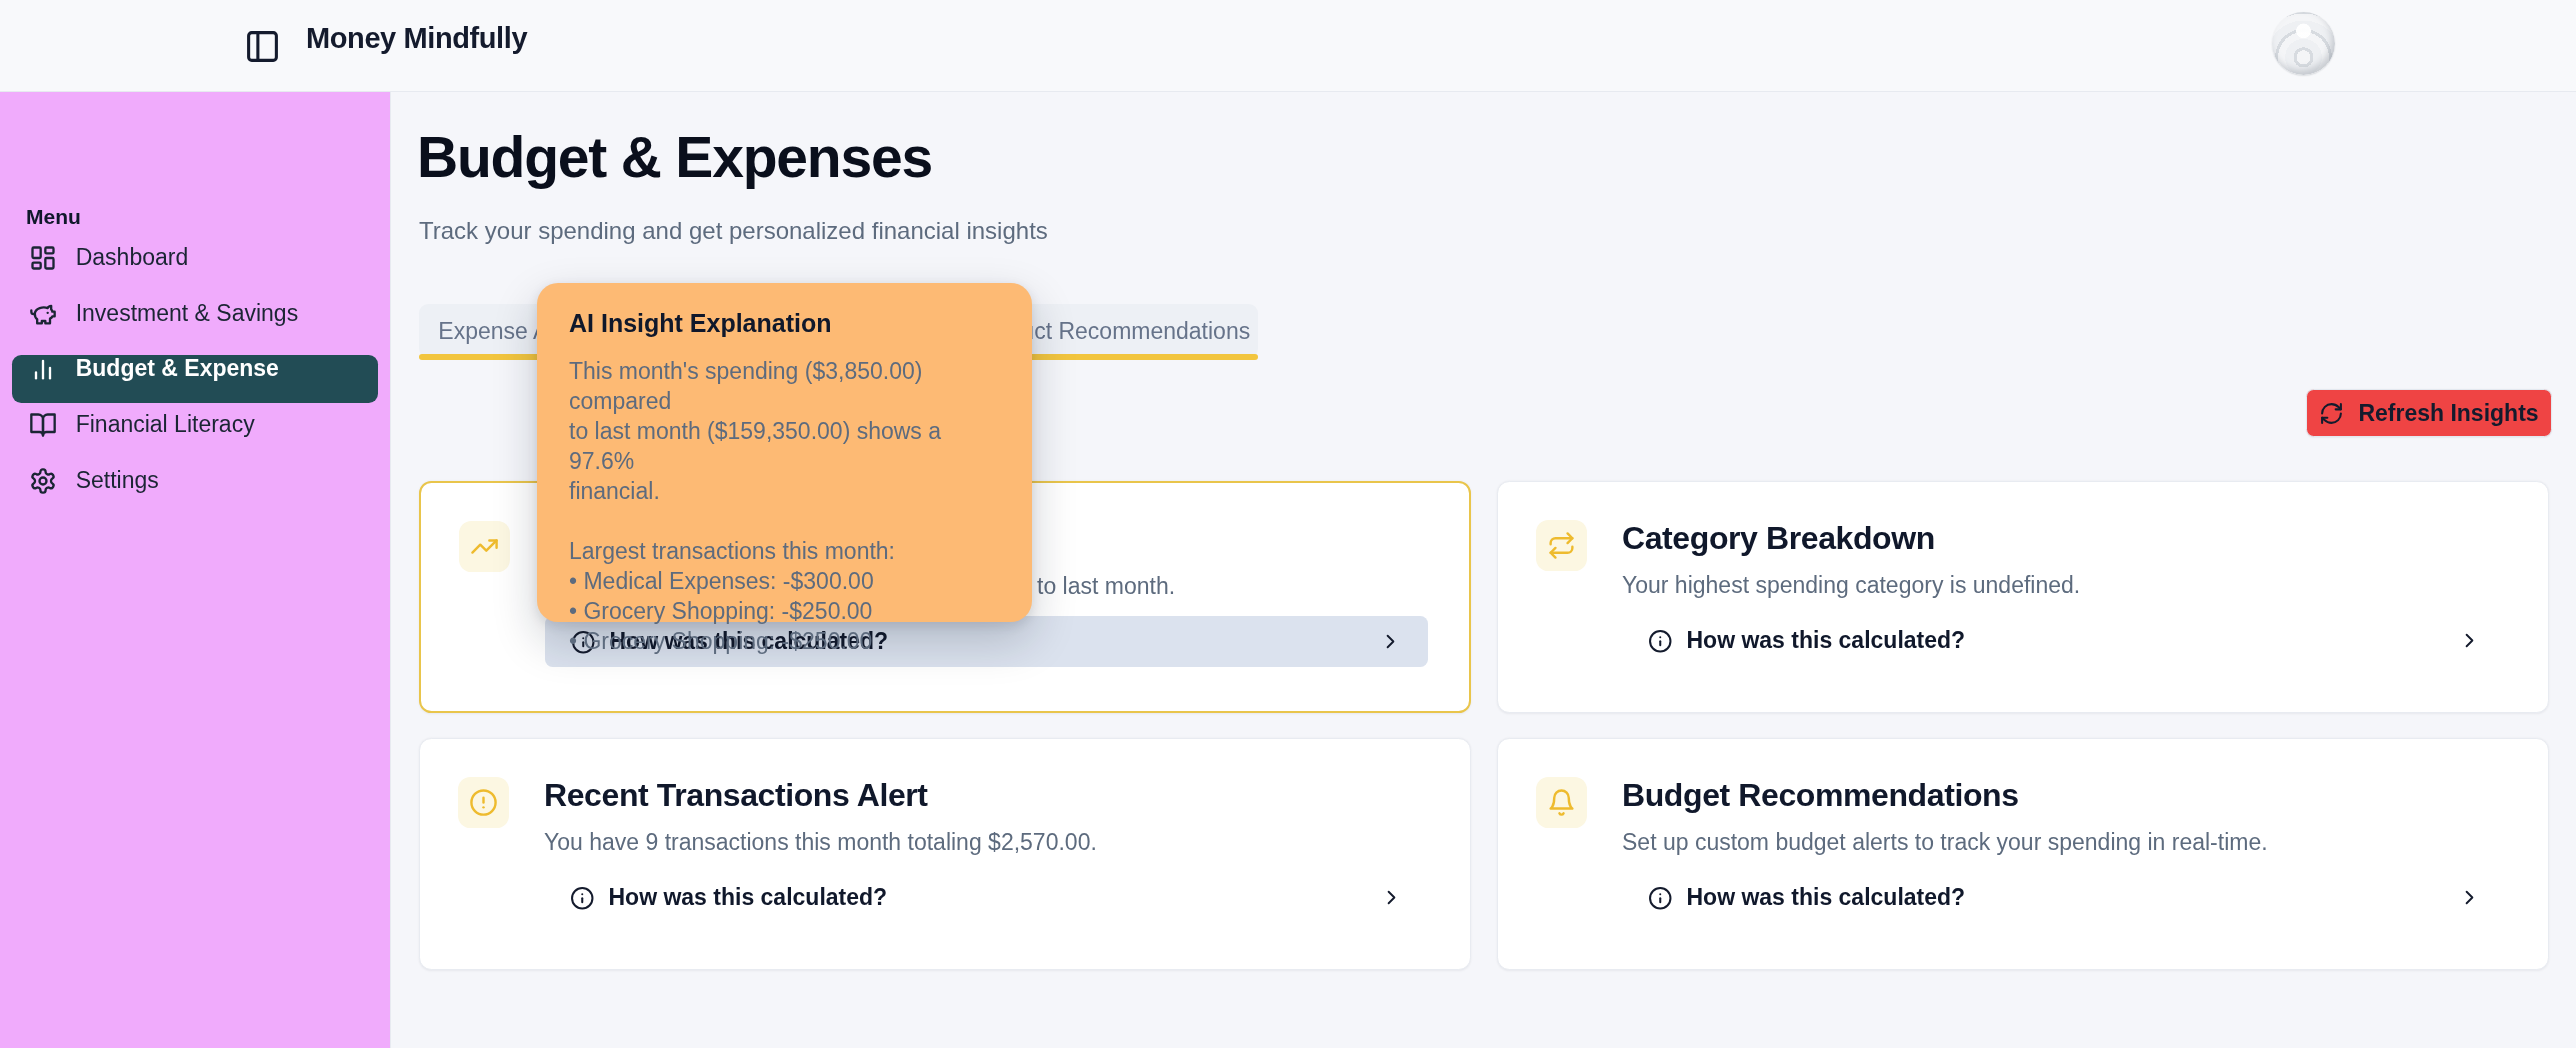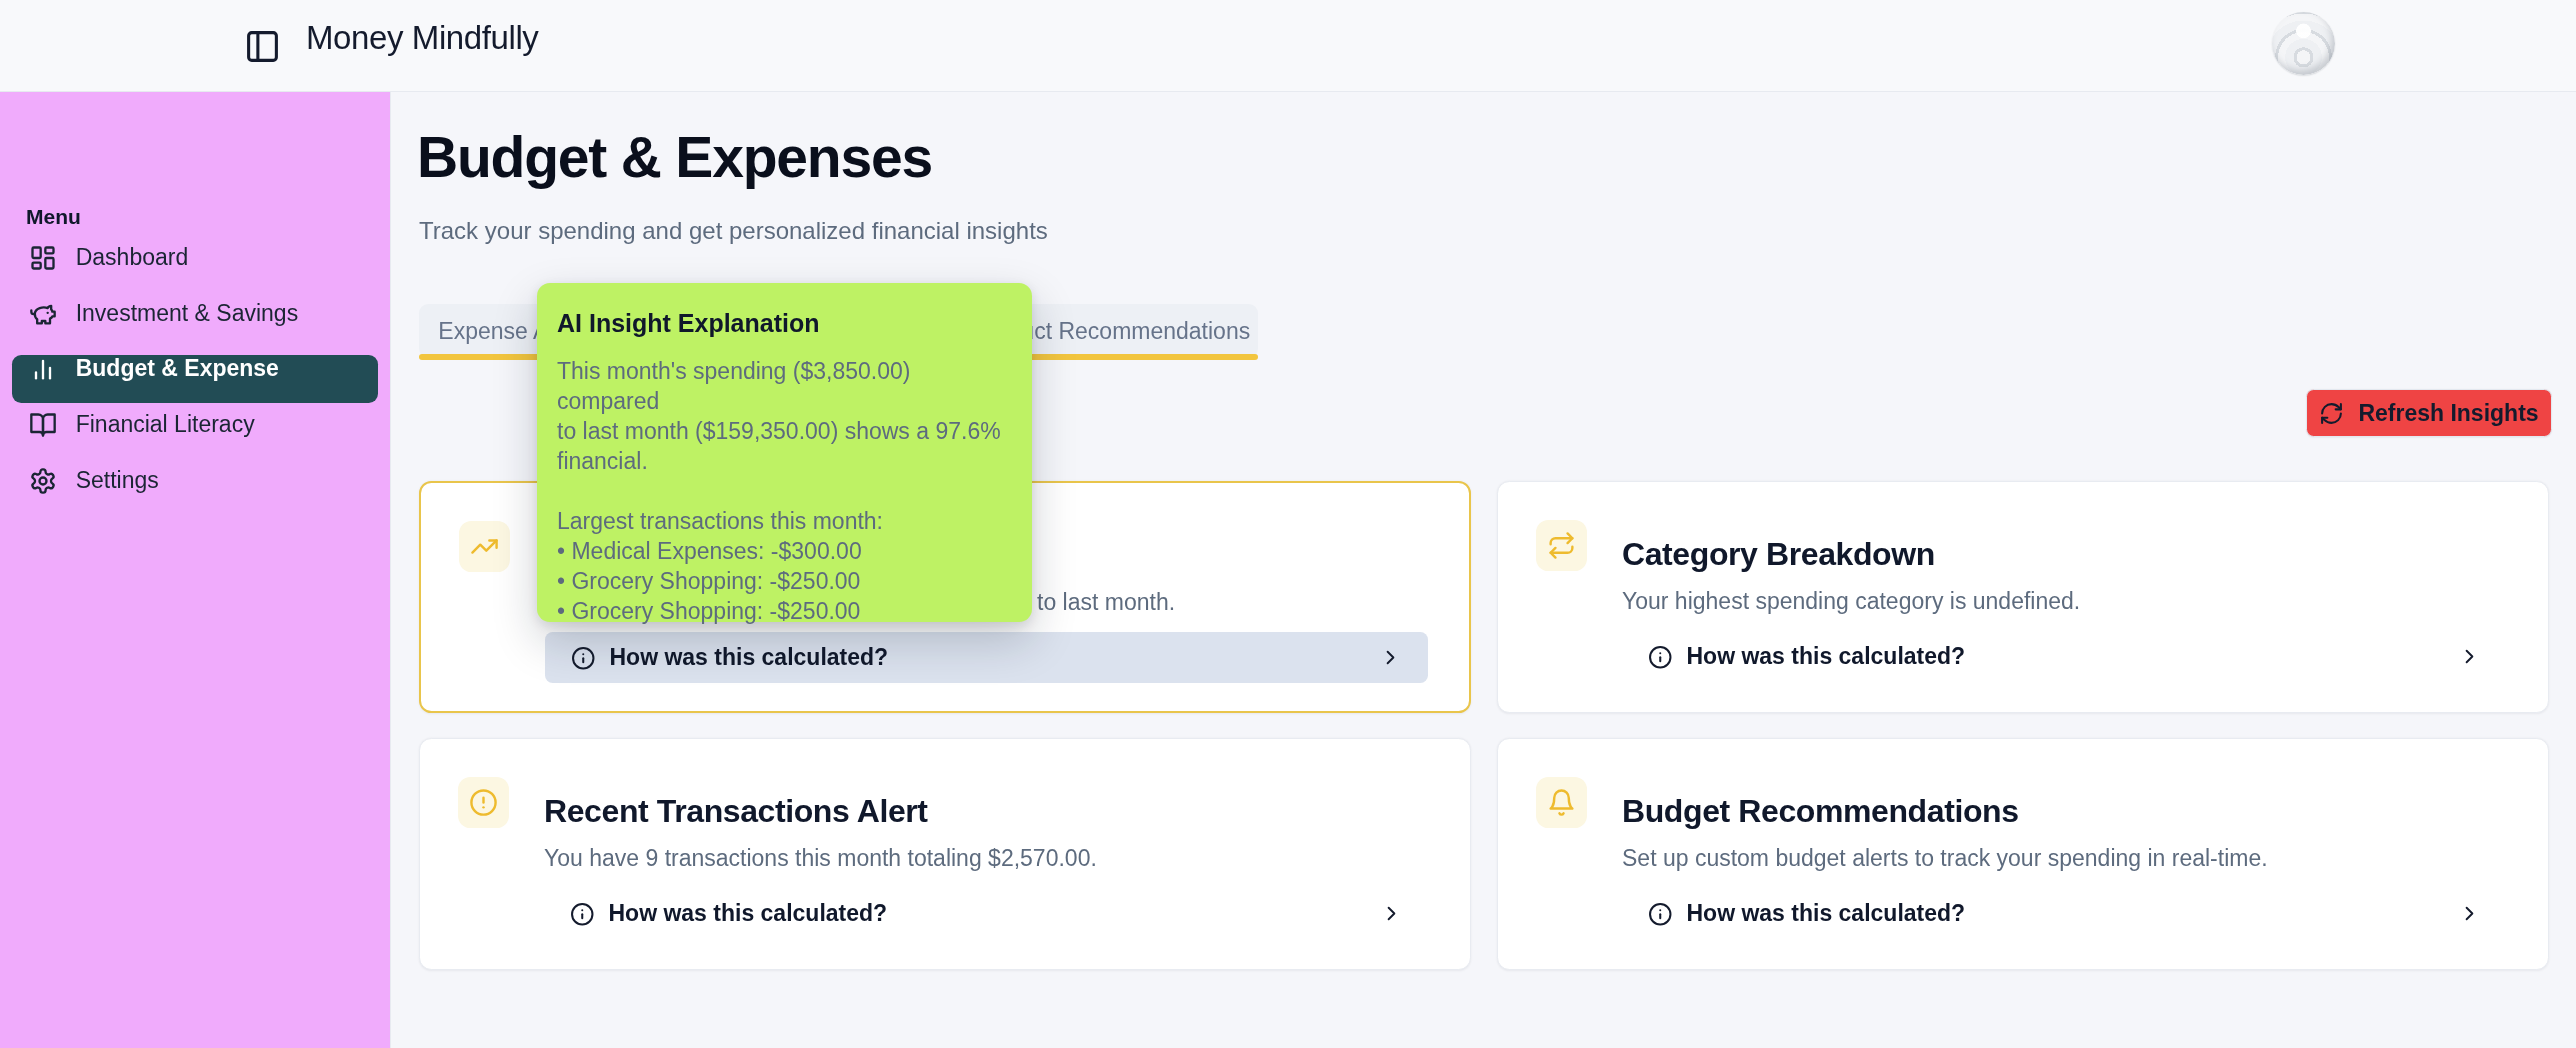--- a/index.html
+++ b/index.html
@@ -18,21 +18,21 @@
     background: #f8f9fb; border-bottom: 1.5px solid #e7eaf0;
   }
   .panel-toggle {
     position: absolute; left: 244px; top: 28px; width: 37px; height: 37px;
     display: flex; align-items: center; justify-content: center;
     color: #141b2d; cursor: pointer; border-radius: 6.1px;
   }
   .app-title {
     position: absolute; left: 306px; top: 0; height: 76px;
     display: flex; align-items: center;
-    font-size: 33px; font-weight: 400; letter-spacing: -0.4px; color: #141b2d;
+    font-size: 29px; font-weight: 700; letter-spacing: -0.4px; color: #141b2d;
   }
   .avatar {
     position: absolute; left: 2272px; top: 12.3px; width: 63px; height: 63px;
     border-radius: 50%;
     background:
       radial-gradient(circle at 50% 30%, rgba(255,255,255,0.96) 0 13%, rgba(255,255,255,0) 14%),
       radial-gradient(circle at 50% 28%, rgba(210,214,220,0.9) 0 1.5px, rgba(210,214,220,0) 2.3px),
       repeating-radial-gradient(circle at 50% 72%, #f4f5f7 0 7px, #d7dbe0 7px 10px, #eef0f3 10px 18.4px);
     box-shadow: inset -3.1px -4.6px 7.7px rgba(120,128,140,.35), 0 0.8px 1.5px rgba(16,24,40,.15);
     cursor: pointer;
@@ -104,39 +104,39 @@
     box-shadow: 0 0.8px 2.3px rgba(16,24,40,.06);
     padding: 38px;
   }
   .card.accent { border: 2.3px solid #e9c54b; }
   .card .icon-box {
     position: absolute; left: 38px; top: 38px; width: 51px; height: 51px;
     border-radius: 12.3px; background: #fcf7e2; color: #eebb2e;
     display: flex; align-items: center; justify-content: center;
   }
   .card .icon-box svg { width: 29px; height: 29px; }
-  .card .content { position: absolute; left: 124px; top: 52px; right: 41px; }
+  .card .content { position: absolute; left: 124px; top: 36px; right: 41px; }
   .card .c-title { font-size: 32px; font-weight: 700; letter-spacing: -0.4px;
                    color: #10182b; line-height: 40px; min-height: 40px; }
   .card .c-body  { font-size: 23px; color: #5d6b7e; line-height: 31px; margin-top: 12.3px; }
   .card .c-body.offset { padding-left: 492px; }
   .calc-row {
     margin-top: 14px; height: 51px; border-radius: 7.7px;
     display: flex; align-items: center; gap: 14px; padding: 0 26px;
     cursor: pointer;
   }
   .calc-row.hl { background: #dbe2ee; }
   .calc-row .inf { width: 24.5px; height: 24.5px; color: #141b2d; }
   .calc-row .lbl { font-size: 23px; font-weight: 600; color: #10182b; }
   .calc-row .chev { margin-left: auto; width: 23px; height: 23px; color: #141b2d; }
 
   
   .tooltip {
     position: absolute; left: 537px; top: 283px; width: 495px; height: 339px;
-    background: #bef264; border-radius: 13px; padding: 26px 20px;
+    background: #fdba74; border-radius: 21px; padding: 26px 32px;
     box-shadow: 0 18.4px 46px rgba(16,24,40,.20), 0 3.1px 10.7px rgba(16,24,40,.10);
     z-index: 30;
   }
   .tt-title { font-size: 25px; font-weight: 700; color: #10182b; margin-bottom: 18.4px; }
   .tt-line  { font-size: 23px; color: #5d6b7e; line-height: 30px; }
   .tt-gap   { height: 30px; }
 </style>
 </head>
 <body>
 

